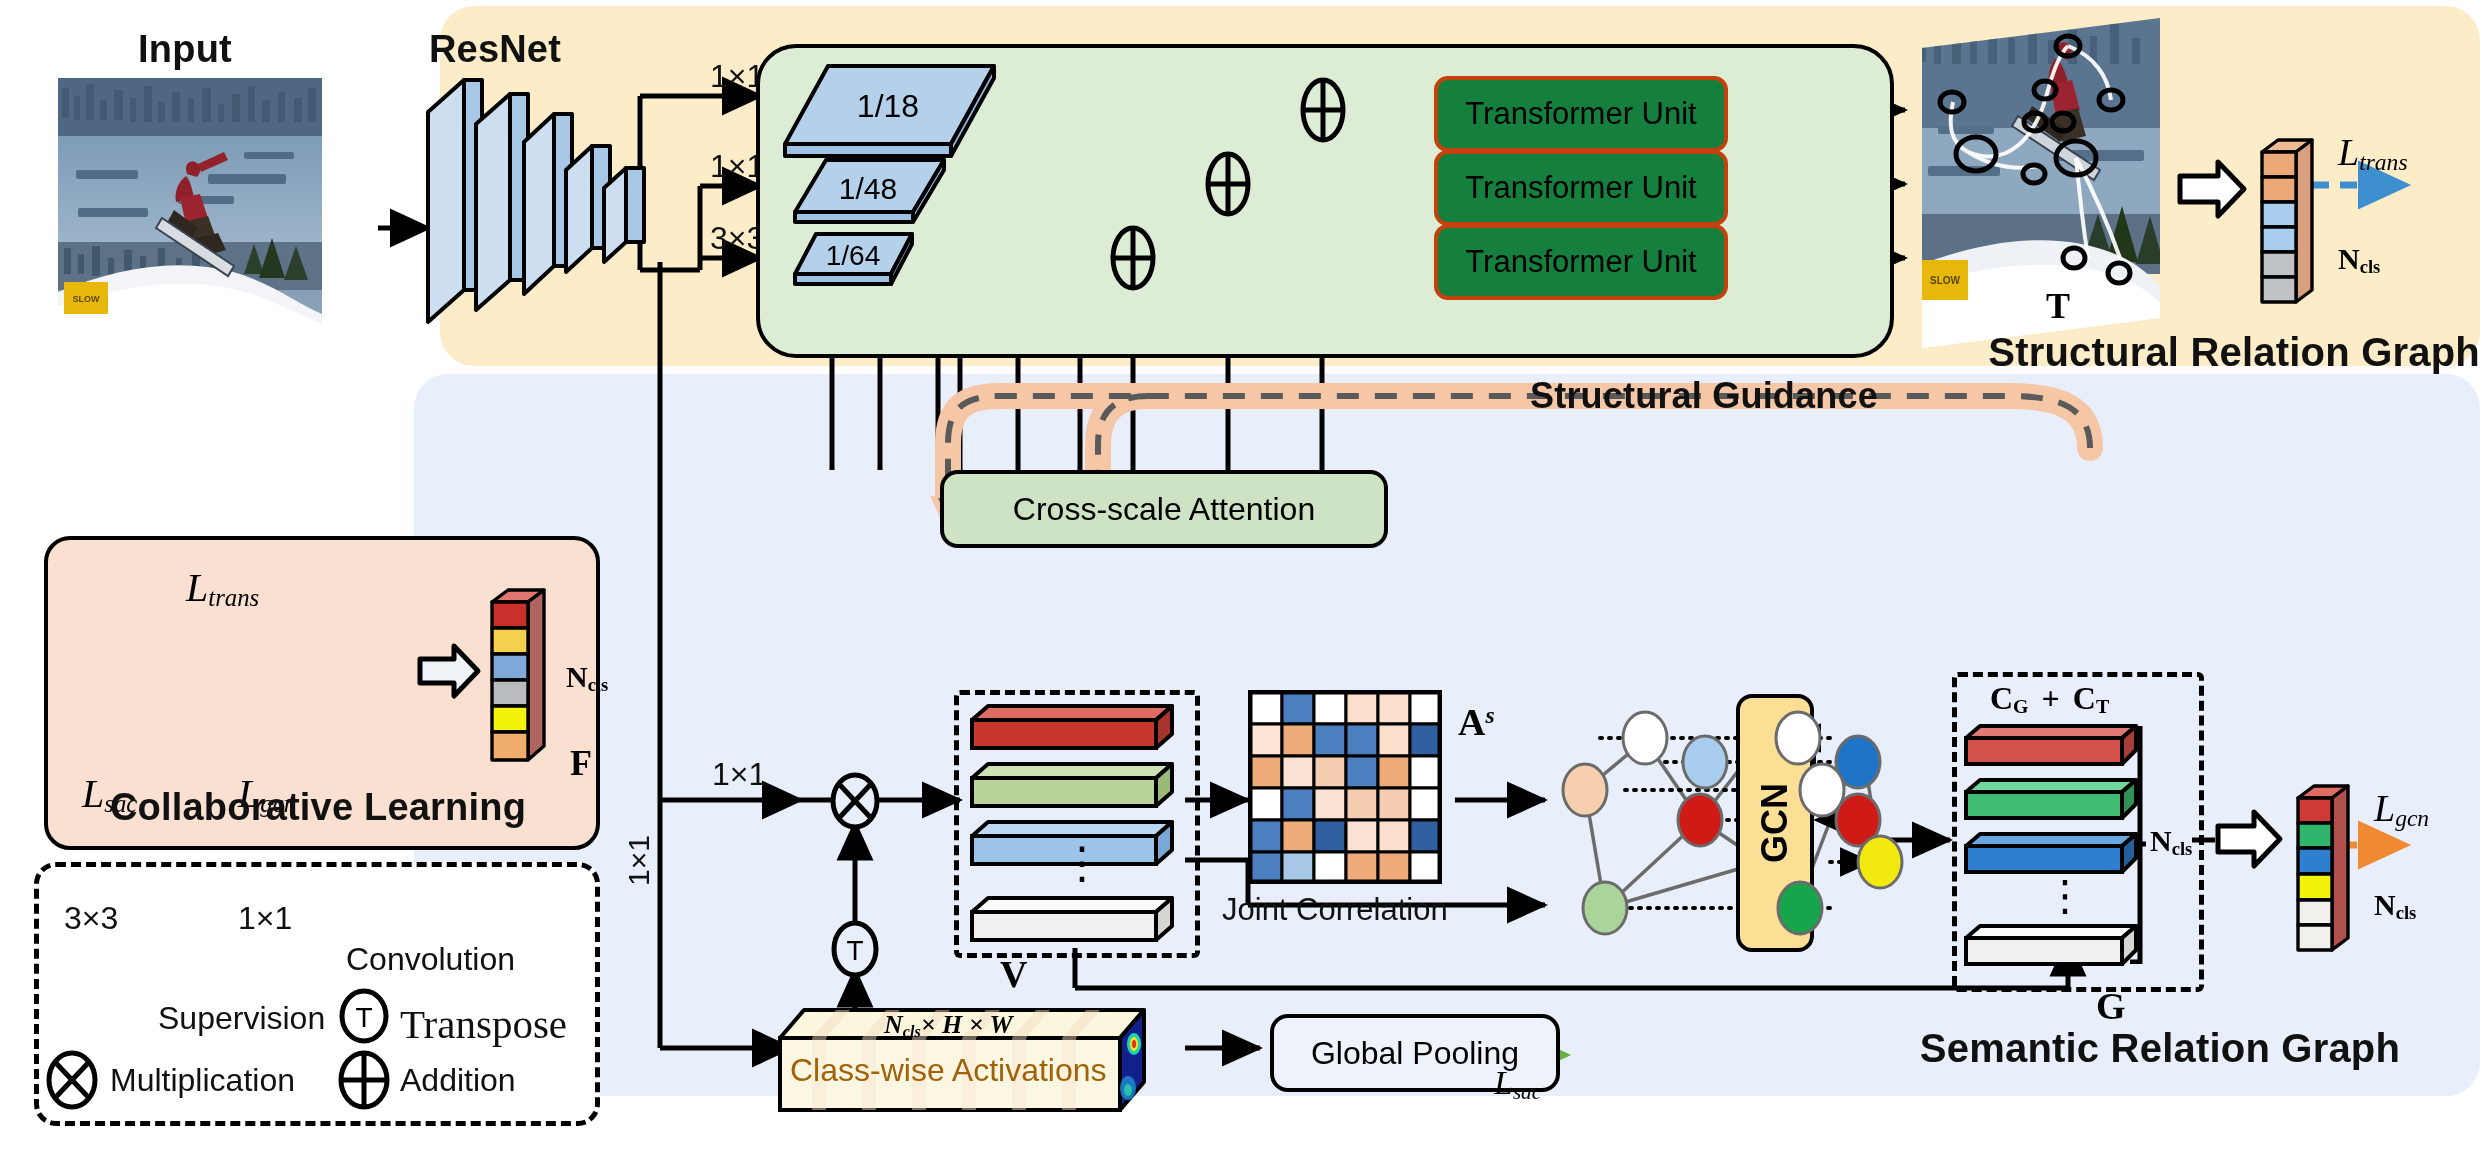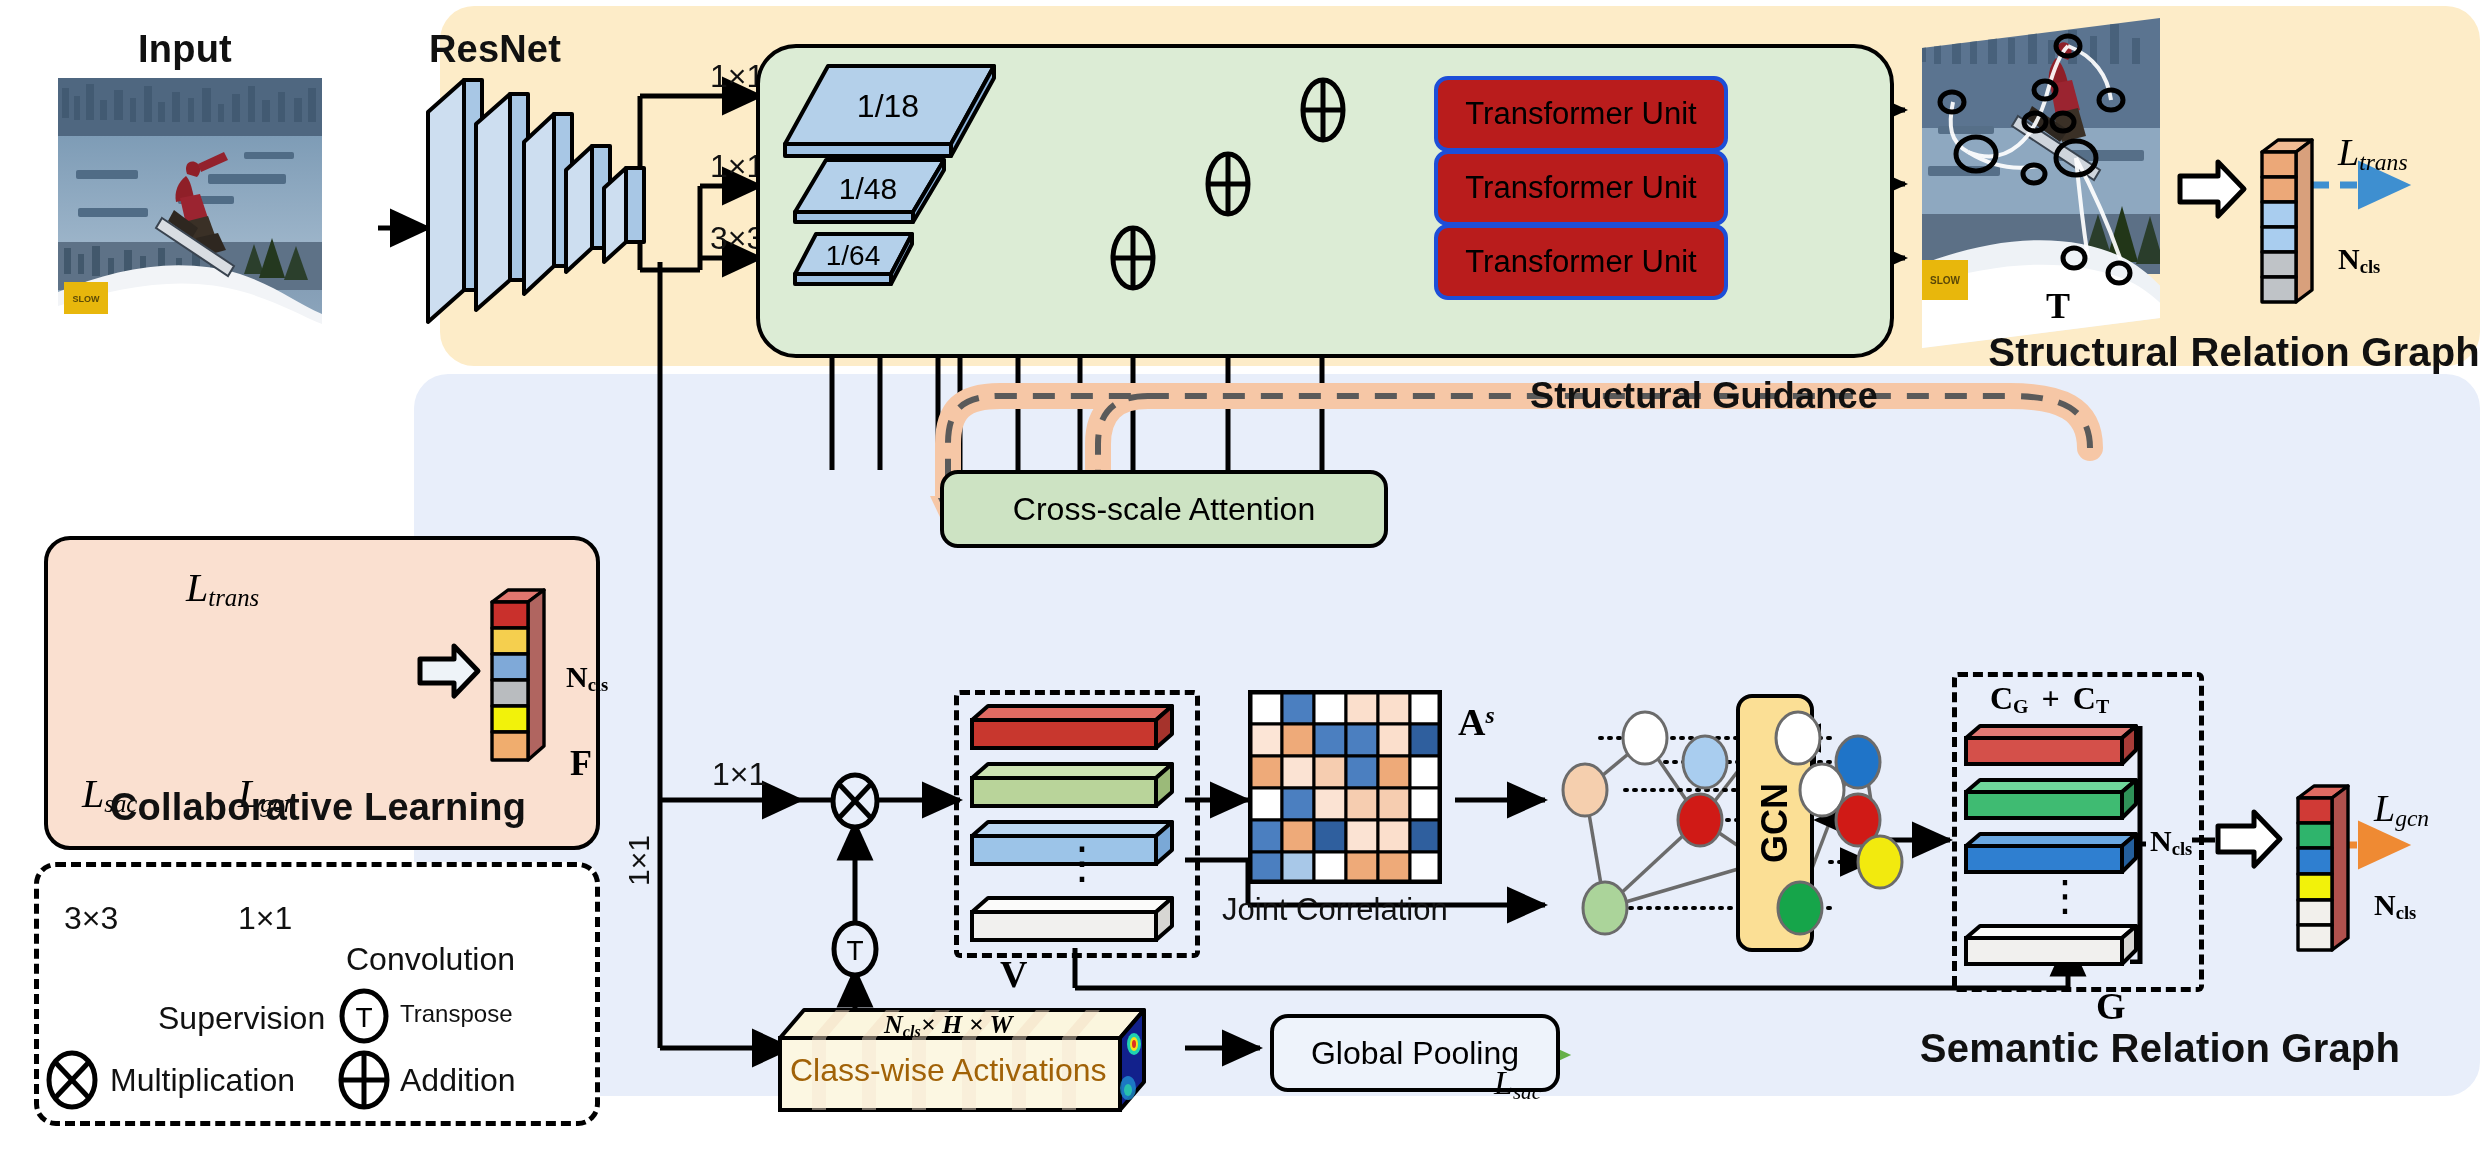--- a/index.html
+++ b/index.html
@@ -18,21 +18,21 @@
   
   .t-title{font-weight:700;color:#111;letter-spacing:.2px;}
   .t-lbl{color:#111;}
   .math-i{font-family:"Liberation Serif",serif;font-style:italic;}
   .math-b{font-family:"Liberation Serif",serif;font-weight:700;}
   .sub{font-size:.62em;vertical-align:-.22em;font-style:italic;}
   .subn{font-size:.62em;vertical-align:-.22em;font-style:normal;}
   .sup{font-size:.62em;vertical-align:.5em;font-style:italic;}
 
   
-  .tu{background:#b91c1c;border:4px solid #1d4ed8;border-radius:14px;}
+  .tu{background:#15803d;border:4px solid #c2410c;border-radius:14px;}
   .csa{background:#cde3c3;border:4px solid #000;border-radius:18px;}
   .gp{background:#eef3fb;border:4px solid #000;border-radius:18px;}
   .gcn{background:#fbdf95;border:4px solid #000;border-radius:16px;}
   .dashbox{border:5px dashed #000;}
 
   
   svg.ov{position:absolute;left:0;top:0;pointer-events:none;}
 </style>
 </head>
 <body>
@@ -527,21 +527,21 @@
   <div class="abs t-lbl" style="left:64px;top:900px;font-size:32px;">3×3</div>
   <div class="abs t-lbl" style="left:238px;top:900px;font-size:32px;">1×1</div>
   <div class="abs t-lbl" style="left:346px;top:900px;font-size:32px;margin-top:41px;">Convolution</div>
   <div class="abs t-lbl" style="left:158px;top:1000px;font-size:32px;">Supervision</div>
   <div class="abs" style="left:336px;top:988px;">
     <svg width="56" height="56" viewBox="0 0 56 56">
       <ellipse cx="28" cy="28" rx="22" ry="25" fill="#fff" stroke="#000" stroke-width="5"></ellipse>
       <text x="28" y="39" text-anchor="middle" font-size="28" font-family="Liberation Sans, sans-serif" fill="#000">T</text>
     </svg>
   </div>
-  <div class="abs t-lbl" style="left:400px;top:1000px;font-size:24px;">Transpose</div>
+  <div class="abs t-lbl" style="left:400px;top:1000px;font-size:41px;font-family:Liberation Serif, serif;">Transpose</div>
   <div class="abs" style="left:44px;top:1050px;">
     <svg width="56" height="60" viewBox="0 0 56 60">
       <ellipse cx="28" cy="30" rx="23" ry="27" fill="#fff" stroke="#000" stroke-width="5"></ellipse>
       <line x1="11" y1="12" x2="45" y2="48" stroke="#000" stroke-width="5"></line>
       <line x1="45" y1="12" x2="11" y2="48" stroke="#000" stroke-width="5"></line>
     </svg>
   </div>
   <div class="abs t-lbl" style="left:110px;top:1062px;font-size:32px;">Multiplication</div>
   <div class="abs" style="left:336px;top:1050px;">
     <svg width="56" height="60" viewBox="0 0 56 60">

